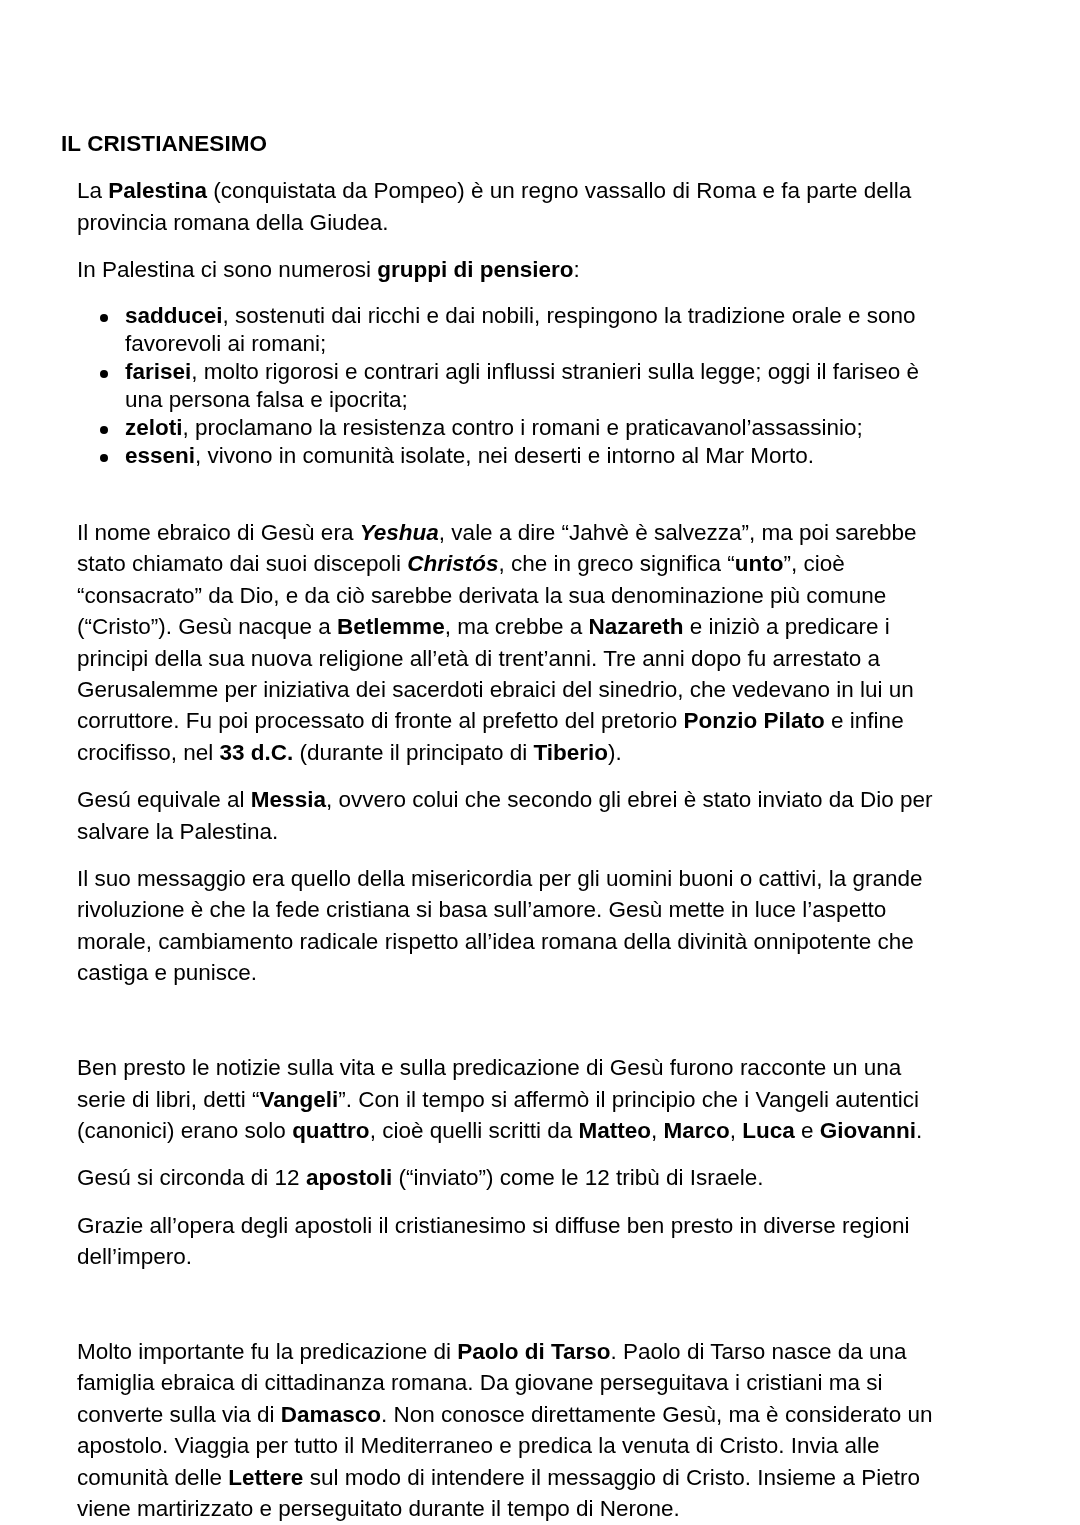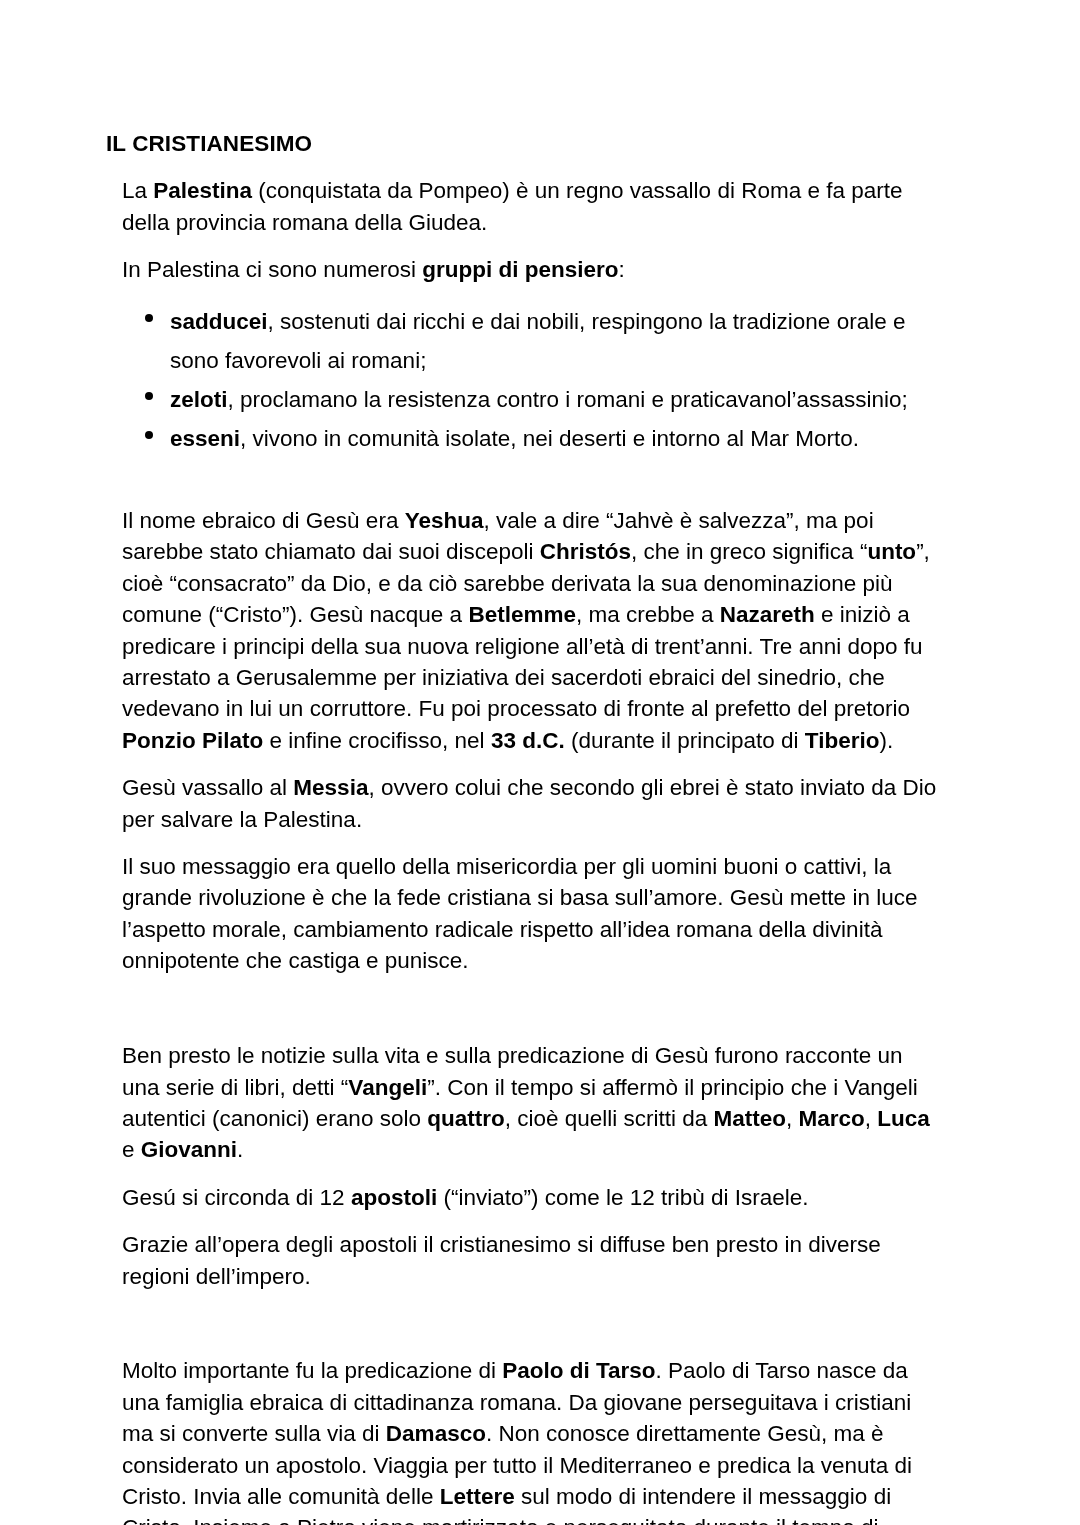--- a/index.html
+++ b/index.html
@@ -6,21 +6,21 @@
     margin: 0;
     padding: 0;
     background: #ffffff;
   }
   .page {
     position: relative;
     width: 1080px;
     height: 1525px;
     background: #ffffff;
     box-sizing: border-box;
-    padding: 128px 125px 0 106px;
+    padding: 128px 125px 0 61px;
     font-family: "Liberation Sans", sans-serif;
     font-size: 22.5px;
     line-height: 31.4px;
     color: #000000;
     -webkit-font-smoothing: antialiased;
   }
   .doc-title {
     font-weight: bold;
     margin: 0;
     font-size: 22.5px;
@@ -37,34 +37,34 @@
   }
   ul.bullets {
     margin: 0;
     padding: 0;
     list-style: none;
   }
   ul.bullets > li {
     position: relative;
     margin: 0;
     padding-left: 64px;
-    line-height: 39px;
+    line-height: 28px;
   }
   ul.bullets > li .bullet-dot {
     position: absolute;
     left: 39px;
     top: 12px;
     width: 8px;
     height: 8px;
     background: #000;
     border-radius: 50%;
     display: block;
   }
   b, strong { font-weight: bold; }
-  .bi { font-weight: bold; }
+  .bi { font-weight: bold; font-style: italic; }
 </style>
 </head>
 <body>
 
 <div class="page">
 
   <h1 class="doc-title">IL CRISTIANESIMO</h1>
 
   <p class="para">
     <span>La </span><b>Palestina</b><span> (conquistata da Pompeo) è un regno vassallo di Roma e fa parte della provincia romana della Giudea.</span>
@@ -74,37 +74,41 @@
     <span>In Palestina ci sono numerosi </span><b>gruppi di pensiero</b><span>:</span>
   </p>
 
   <ul class="bullets">
     <li>
       <span class="bullet-dot"></span>
       <b>sadducei</b><span>, sostenuti dai ricchi e dai nobili, respingono la tradizione orale e sono favorevoli ai romani;</span>
     </li>
     <li>
       <span class="bullet-dot"></span>
+      <b>farisei</b><span>, molto rigorosi e contrari agli influssi stranieri sulla legge; oggi il fariseo è una persona falsa e ipocrita;</span>
+    </li>
+    <li>
+      <span class="bullet-dot"></span>
       <b>zeloti</b><span>, proclamano la resistenza contro i romani e praticavanol’assassinio;</span>
     </li>
     <li>
       <span class="bullet-dot"></span>
       <b>esseni</b><span>, vivono in comunità isolate, nei deserti e intorno al Mar Morto.</span>
     </li>
   </ul>
 
   <div class="spacer"></div>
 
 
   <p class="para">
     <span>Il nome ebraico di Gesù era </span><span class="bi">Yeshua</span><span>, vale a dire “Jahvè è salvezza”, ma poi sarebbe stato chiamato dai suoi discepoli </span><span class="bi">Christós</span><span>, che in greco significa “</span><b>unto</b><span>”, cioè “consacrato” da Dio, e da ciò sarebbe derivata la sua denominazione più comune (“Cristo”). Gesù nacque a </span><b>Betlemme</b><span>, ma crebbe a </span><b>Nazareth</b><span> e iniziò a predicare i principi della sua nuova religione all’età di trent’anni. Tre anni dopo fu arrestato a Gerusalemme per iniziativa dei sacerdoti ebraici del sinedrio, che vedevano in lui un corruttore. Fu poi processato di fronte al prefetto del pretorio </span><b>Ponzio Pilato</b><span> e infine crocifisso, nel </span><b>33 d.C.</b><span> (durante il principato di </span><b>Tiberio</b><span>).</span>
   </p>
 
   <p class="para">
-    <span>Gesù vassallo al </span><b>Messia</b><span>, ovvero colui che secondo gli ebrei è stato inviato da Dio per salvare la Palestina.</span>
+    <span>Gesú equivale al </span><b>Messia</b><span>, ovvero colui che secondo gli ebrei è stato inviato da Dio per salvare la Palestina.</span>
   </p>
 
   <p class="para">Il suo messaggio era quello della misericordia per gli uomini buoni o cattivi, la grande rivoluzione è che la fede cristiana si basa sull’amore. Gesù mette in luce l’aspetto morale, cambiamento radicale rispetto all’idea romana della divinità onnipotente che castiga e punisce.</p>
 
   <div class="spacer"></div>
 
   <p class="para">
     <span>Ben presto le notizie sulla vita e sulla predicazione di Gesù furono racconte un una serie di libri, detti “</span><b>Vangeli</b><span>”. Con il tempo si affermò il principio che i Vangeli autentici (canonici) erano solo </span><b>quattro</b><span>, cioè quelli scritti da </span><b>Matteo</b><span>, </span><b>Marco</b><span>, </span><b>Luca</b><span> e </span><b>Giovanni</b><span>.</span>
   </p>
 

